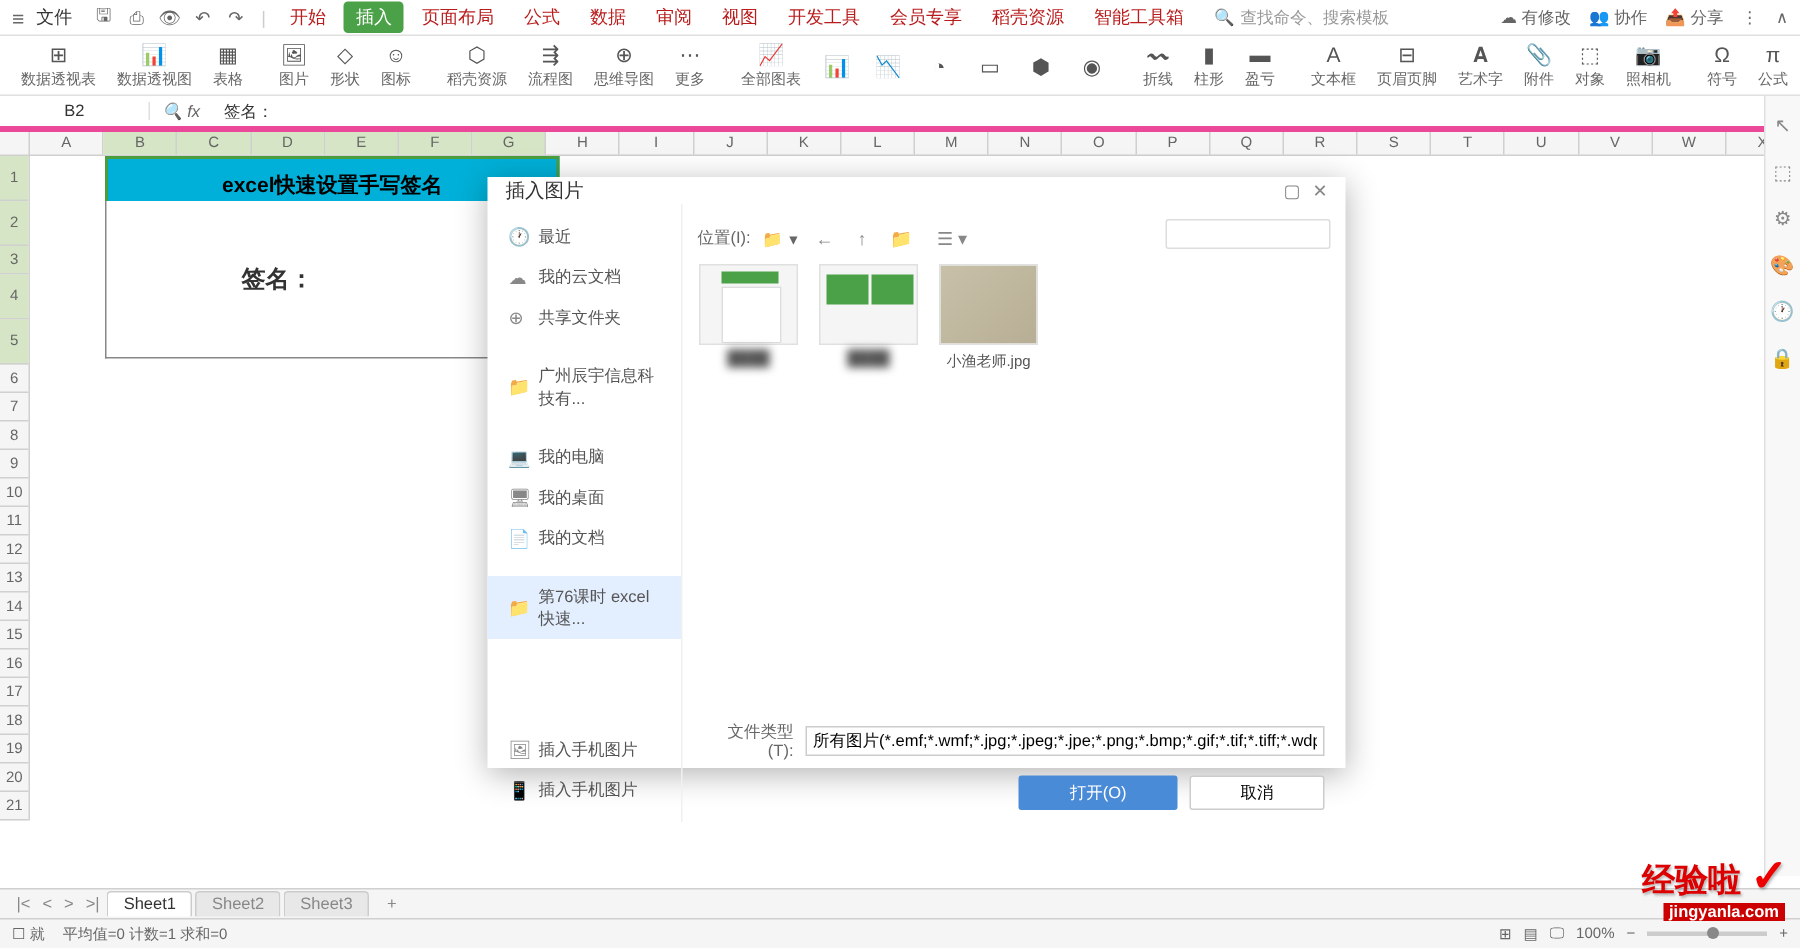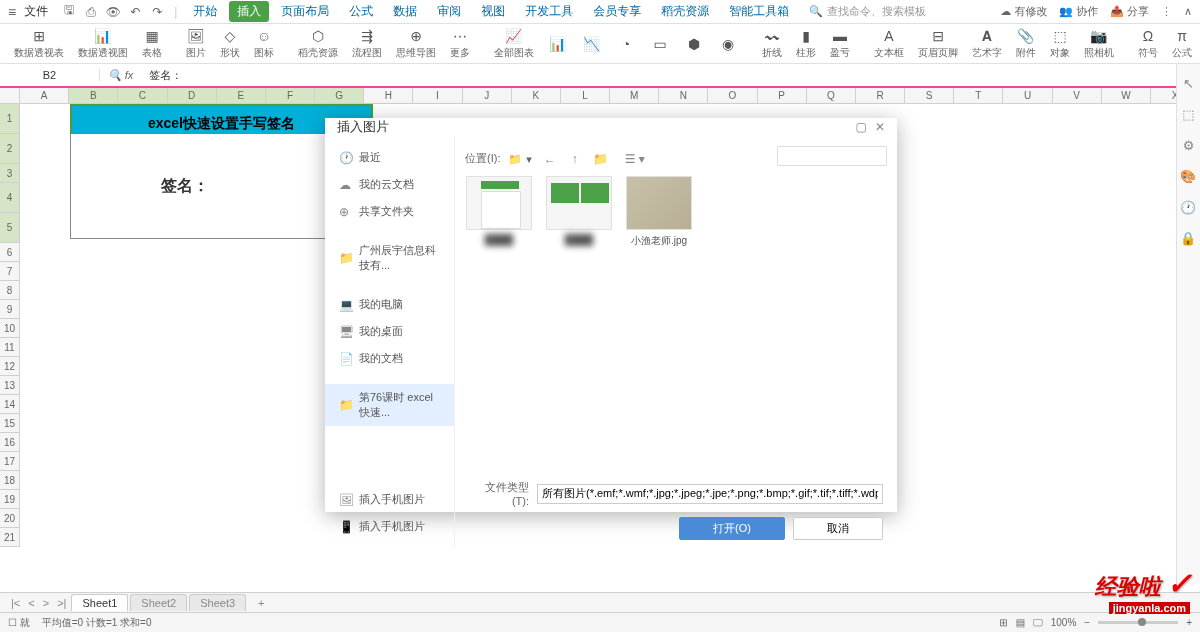--- a/index.html
+++ b/index.html
@@ -3,32 +3,32 @@
   <meta charset="utf-8">
   <style>
     * { margin: 0; padding: 0; box-sizing: border-box; font-family: "Microsoft YaHei", sans-serif; }
     body { width: 1200px; height: 632px; background: #fff; font-size: 12px; color: #333; overflow: hidden; position: relative; }
     
     .top-bar { height: 24px; display: flex; align-items: center; padding: 0 8px; border-bottom: 1px solid #e0e0e0; gap: 4px; }
     .top-bar .hamburger { font-size: 14px; margin-right: 4px; color: #666; }
     .top-bar .file-label { font-size: 12px; color: #333; margin-right: 8px; }
     .top-bar .icon-btn { width: 18px; height: 18px; display: flex; align-items: center; justify-content: center; color: #666; font-size: 12px; }
     .top-bar .sep { color: #ccc; margin: 0 4px; }
-    .top-bar .tab { padding: 2px 8px; font-size: 12px; color: #0369a1; }
+    .top-bar .tab { padding: 2px 8px; font-size: 12px; color: #b91c1c; }
     .top-bar .tab.active { background: #4aa147; color: #fff; border-radius: 3px; }
     .top-bar .search-box { margin-left: 8px; color: #999; font-size: 11px; display: flex; align-items: center; gap: 4px; }
     .top-bar .right-items { margin-left: auto; display: flex; align-items: center; gap: 12px; font-size: 11px; color: #666; }
     
     .ribbon { height: 40px; display: flex; align-items: center; padding: 2px 8px; border-bottom: 1px solid #e0e0e0; gap: 2px; }
     .ribbon-group { display: flex; flex-direction: column; align-items: center; padding: 0 6px; }
     .ribbon-group .icon { width: 20px; height: 18px; display: flex; align-items: center; justify-content: center; font-size: 14px; color: #555; }
     .ribbon-group .label { font-size: 10px; color: #666; margin-top: 1px; white-space: nowrap; }
     .ribbon-sep { width: 1px; height: 30px; background: #e0e0e0; margin: 0 4px; }
     
-    .formula-bar { height: 24px; display: flex; align-items: center; border-bottom: 2px solid #ec4899; }
+    .formula-bar { height: 24px; display: flex; align-items: center; border-bottom: 4px solid #ec4899; }
     .name-box { width: 100px; padding: 0 8px; border-right: 1px solid #e0e0e0; font-size: 11px; text-align: center; }
     .fx-icon { padding: 0 8px; font-style: italic; color: #666; font-size: 11px; }
     .formula-input { flex: 1; padding: 0 8px; font-size: 11px; }
     
     .sheet-area { position: relative; height: 524px; display: flex; }
     .row-headers { width: 20px; background: #f5f5f5; border-right: 1px solid #d0d0d0; }
     .row-h { height: 19px; border-bottom: 1px solid #d0d0d0; display: flex; align-items: center; justify-content: center; font-size: 10px; color: #666; }
     .row-h.tall { height: 30px; }
     .row-h.sel { background: #d5e5c5; }
     .grid-wrap { flex: 1; overflow: hidden; position: relative; }
@@ -84,21 +84,21 @@
     .bottom-tabs .nav { color: #888; padding: 0 3px; }
     .sheet-tab { padding: 2px 10px; background: #fff; border: 1px solid #ccc; border-bottom: none; border-radius: 3px 3px 0 0; color: #333; }
     .sheet-tab.inactive { background: #e8e8e8; color: #888; }
     .sheet-tab.add { background: transparent; border: none; color: #888; }
     
     .status-bar { position: absolute; bottom: 0; left: 0; right: 0; height: 20px; background: #f5f5f5; border-top: 1px solid #d0d0d0; display: flex; align-items: center; padding: 0 8px; font-size: 10px; color: #666; gap: 12px; }
     .status-bar .right { margin-left: auto; display: flex; align-items: center; gap: 8px; }
     .zoom-slider { width: 80px; height: 3px; background: #ccc; position: relative; }
     .zoom-slider::before { content: ""; position: absolute; left: 50%; top: -3px; width: 8px; height: 8px; background: #888; border-radius: 50%; }
     
-    .watermark { position: absolute; right: 8px; bottom: 30px; font-size: 22px; font-weight: bold; color: #d00; font-style: italic; text-shadow: 1px 1px 2px rgba(0,0,0,0.3); }
+    .watermark { position: absolute; right: 8px; bottom: 30px; font-size: 22px; font-weight: bold; color: #d00; text-shadow: 1px 1px 2px rgba(0,0,0,0.3); }
     .watermark .check { color: #e00; font-size: 30px; }
     .watermark-sub { position: absolute; right: 10px; bottom: 18px; font-size: 11px; color: #fff; background: #c00; padding: 0 4px; font-weight: bold; }
   </style>
 </head>
 <body>
 
 <div class="top-bar">
   <span class="hamburger">≡</span>
   <span class="file-label">文件</span>
   <span class="icon-btn">🖫</span>

